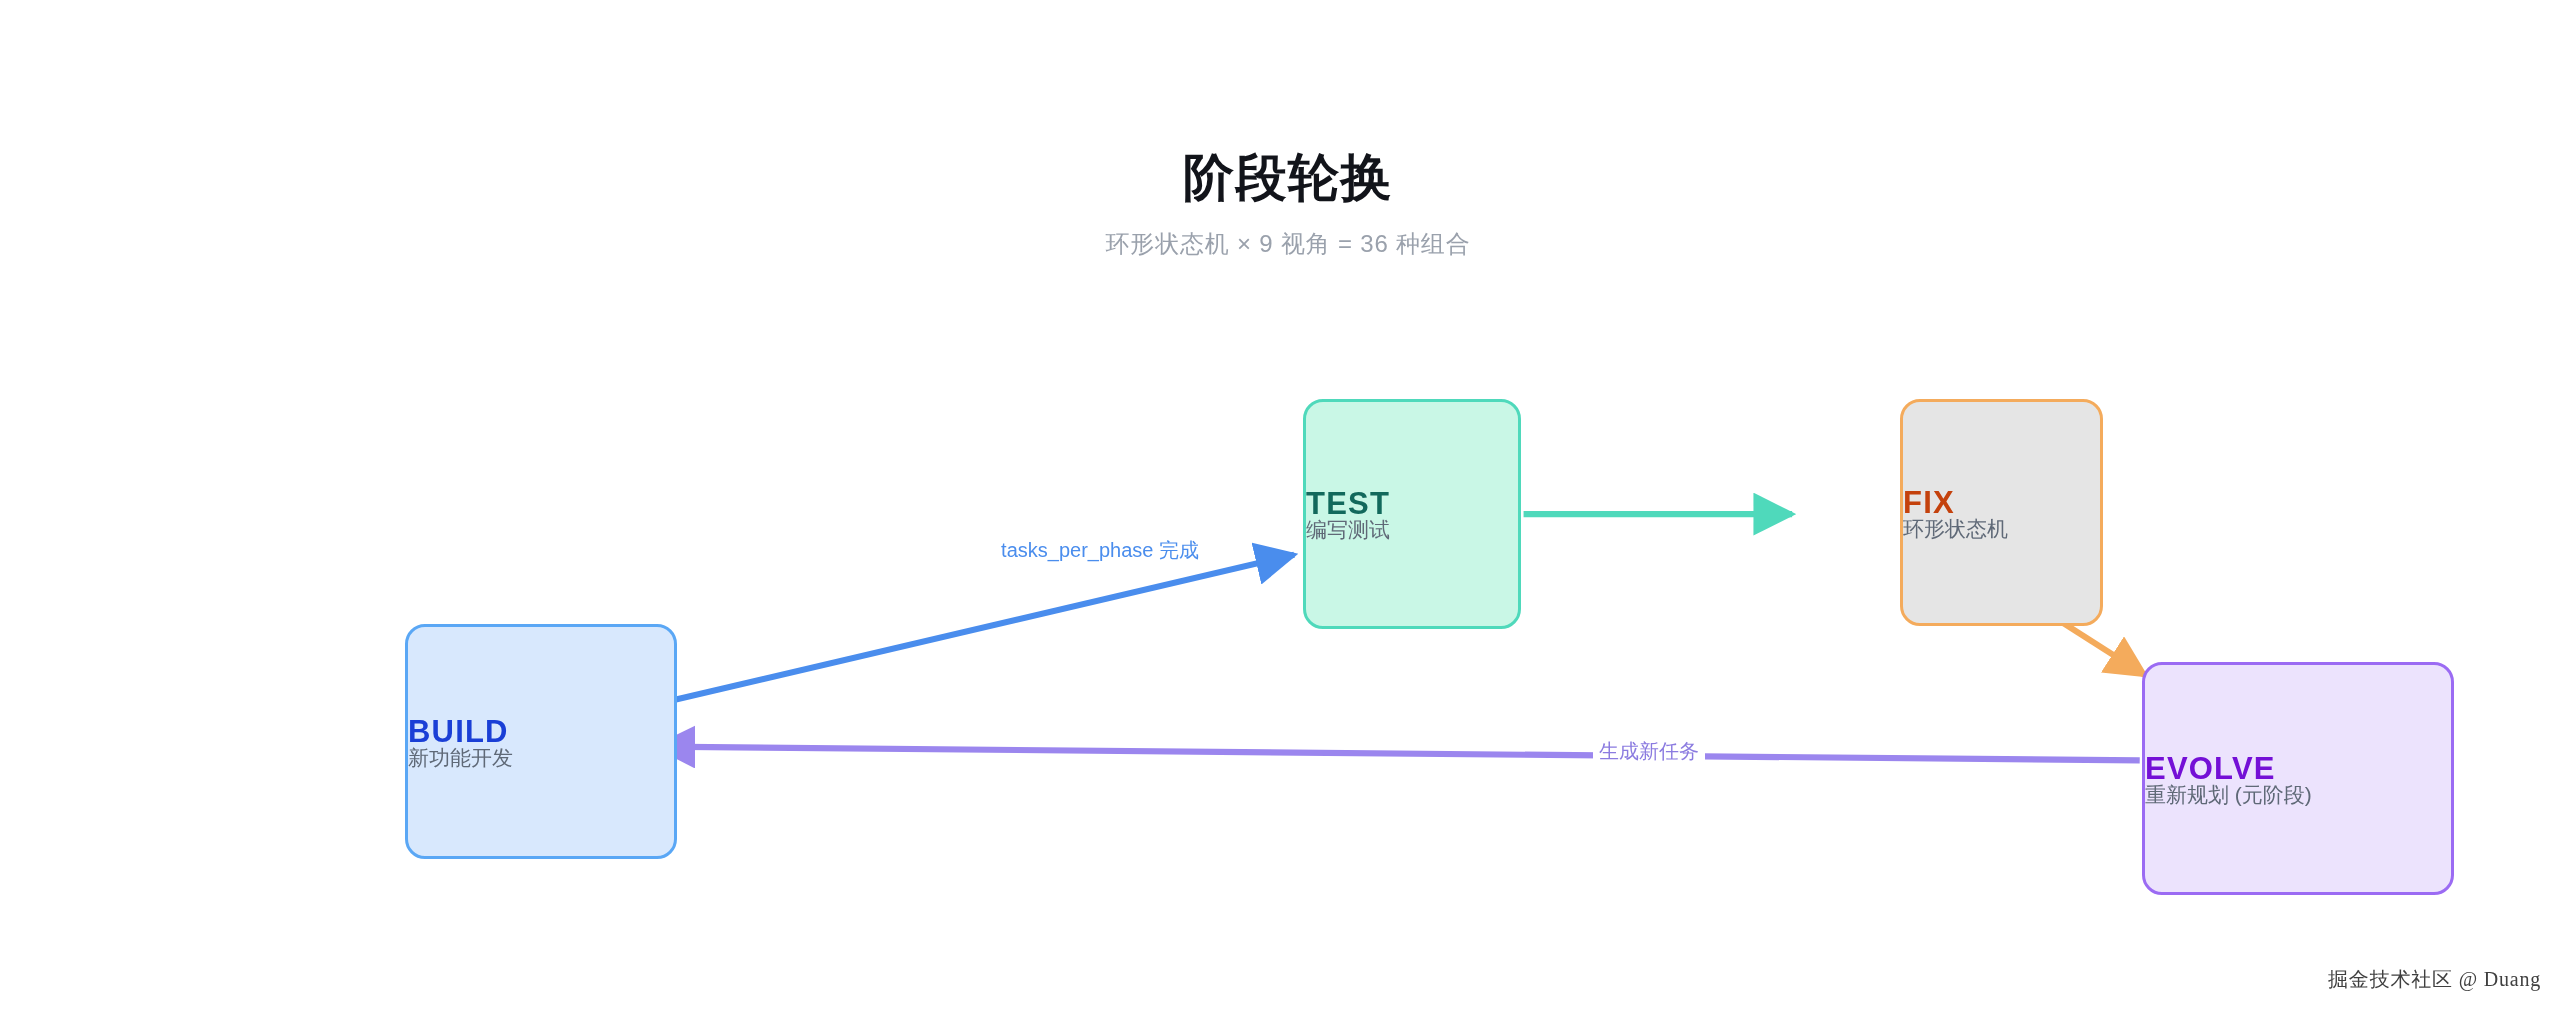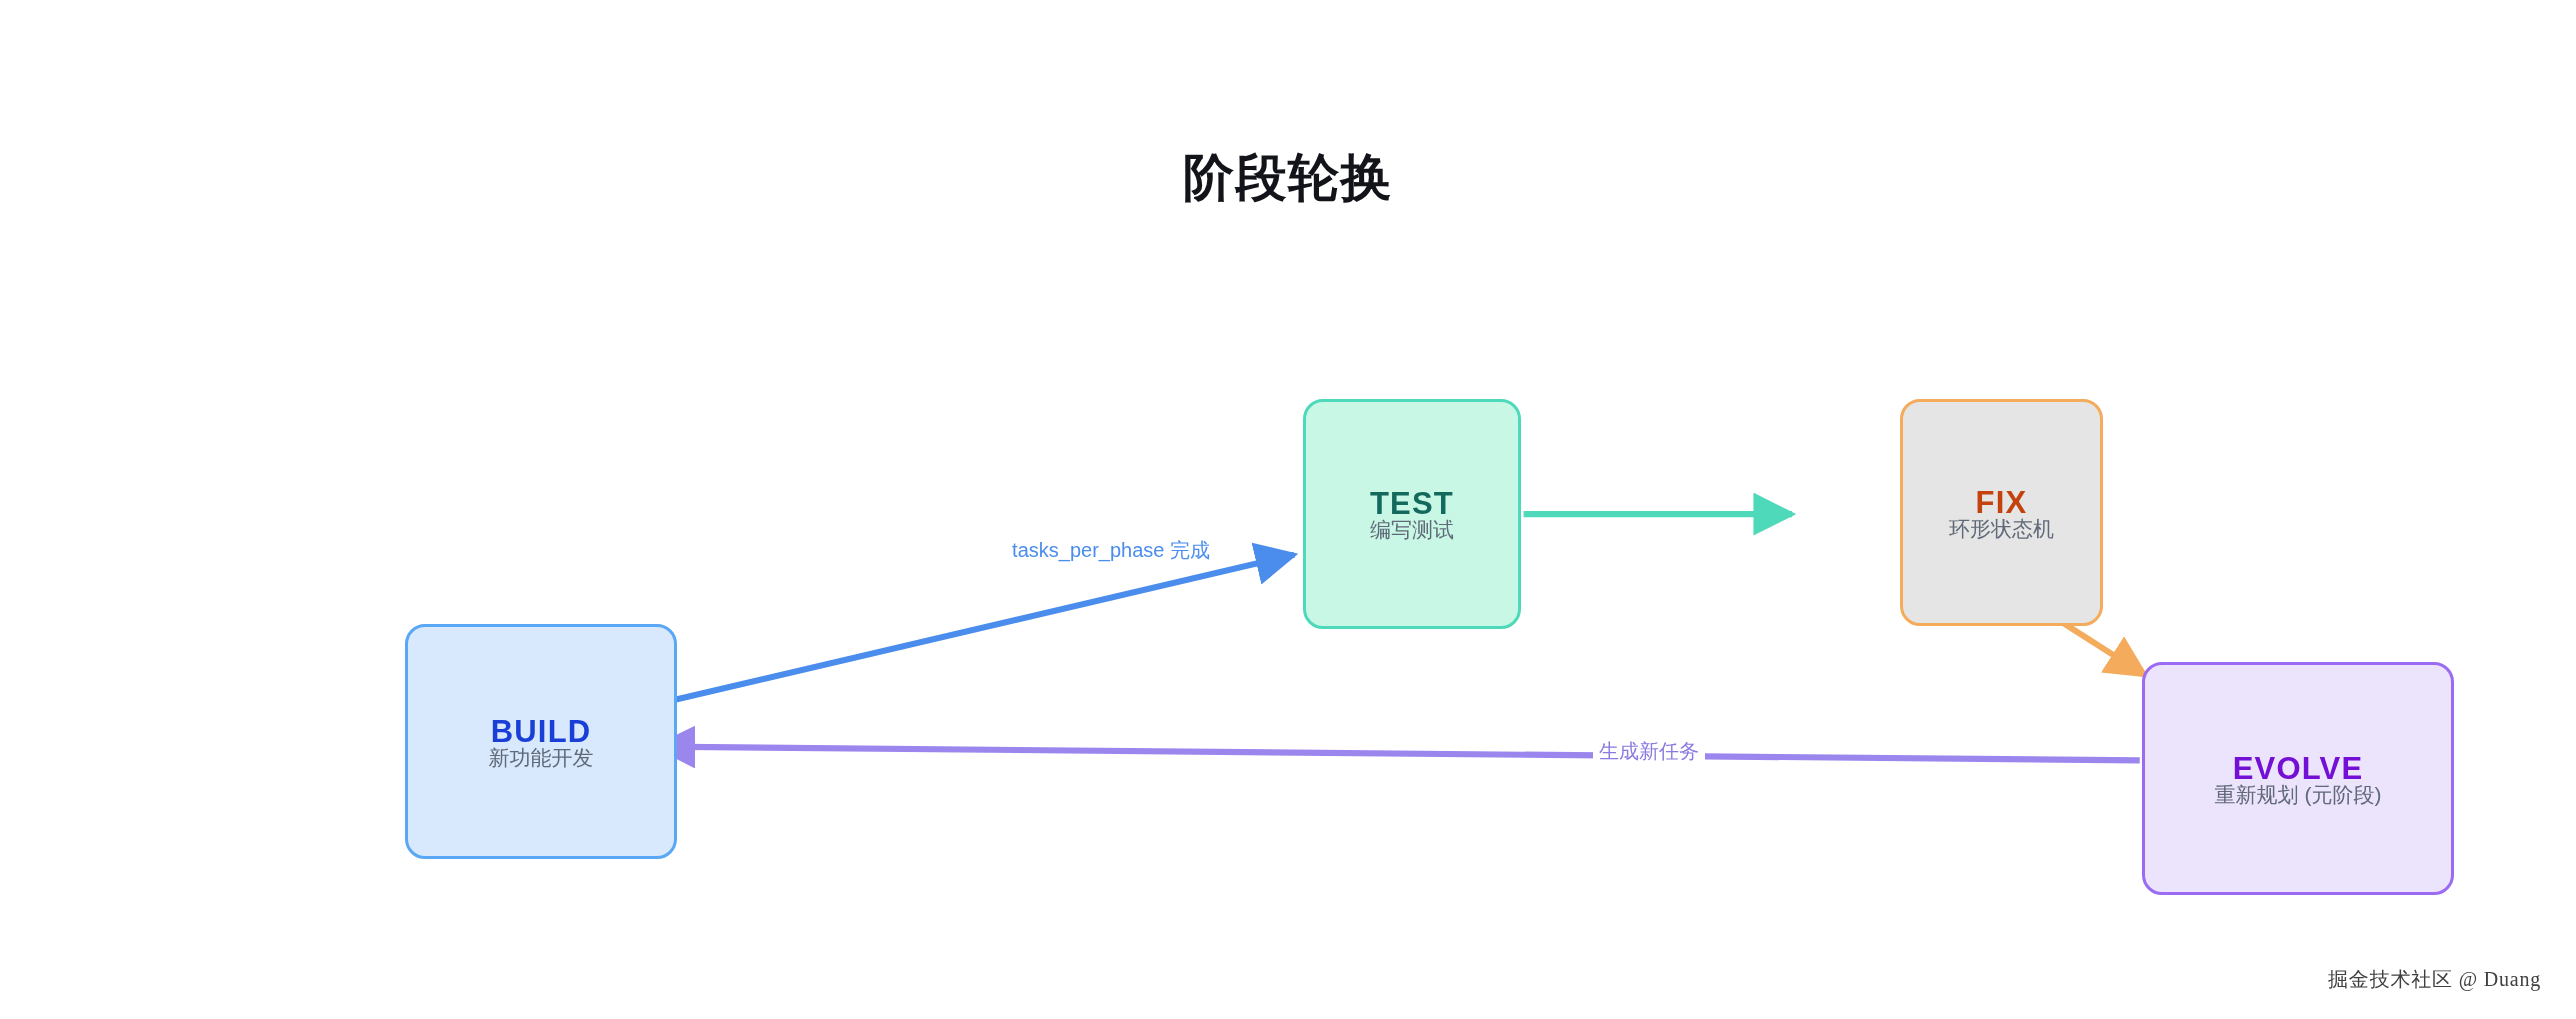--- a/index.html
+++ b/index.html
@@ -79,21 +79,21 @@
     pointer-events: none;
   }
 
   
   .node {
     position: absolute;
     box-sizing: border-box;
     border-radius: 20px;
     display: flex;
     flex-direction: column;
-    align-items: center;
+    align-items: flex-start;
     justify-content: center;
     text-align: center;
   }
   .node-title {
     font-size: 31px;
     font-weight: bold;
     letter-spacing: 1.2px;
     line-height: 1;
   }
   .node-sub {
@@ -137,21 +137,20 @@
     font-size: 20px;
     font-weight: 400;
     white-space: nowrap;
     background: #ffffff;
     padding: 1.5px 6.1px;
     line-height: 1.1;
   }
   #label-build-test {
     left: 995px; top: 537px;
     color: #4a8ded;
-    margin-left: 11px;
   }
   #label-evolve-build {
     left: 1593px; top: 738px;
     color: #8b7be0;
   }
 
   
   #watermark {
     position: absolute;
     right: 35px;
@@ -163,20 +162,21 @@
     font-family: Liberation Serif, serif;
   }
 </style>
 </head>
 <body>
 
 <div id="canvas">
 
   <div id="header">
     <div id="page-title">阶段轮换</div>
+    <div id="page-subtitle">环形状态机 × 9 视角 = 36 种组合</div>
   </div>
 
 
   <svg id="edges" viewBox="0 0 3356 1328" xmlns="http://www.w3.org/2000/svg">
     <defs>
       <marker id="ah-blue" viewBox="0 0 10 10" refX="9" refY="5" markerWidth="7" markerHeight="7" orient="auto-start-reverse">
         <path d="M 0 0 L 10 5 L 0 10 z" fill="#4a8ded"></path>
       </marker>
       <marker id="ah-teal" viewBox="0 0 10 10" refX="9" refY="5" markerWidth="7" markerHeight="7" orient="auto-start-reverse">
         <path d="M 0 0 L 10 5 L 0 10 z" fill="#4fd9bb"></path>

